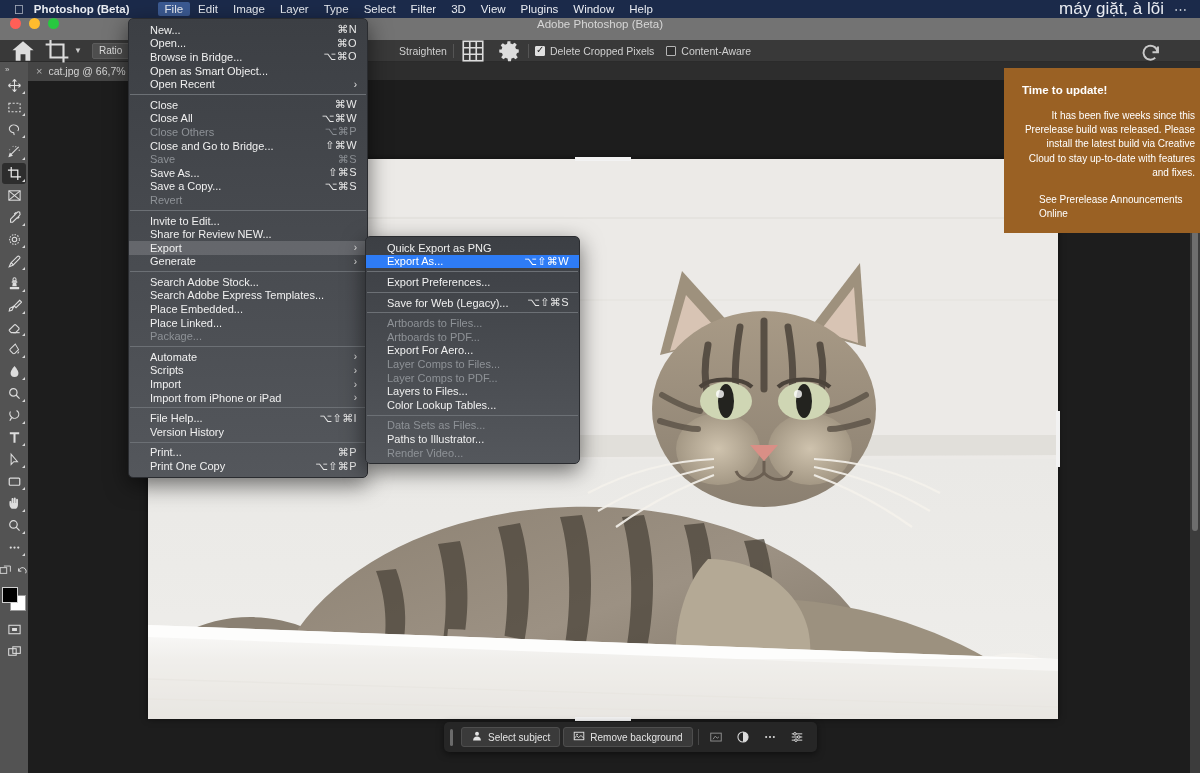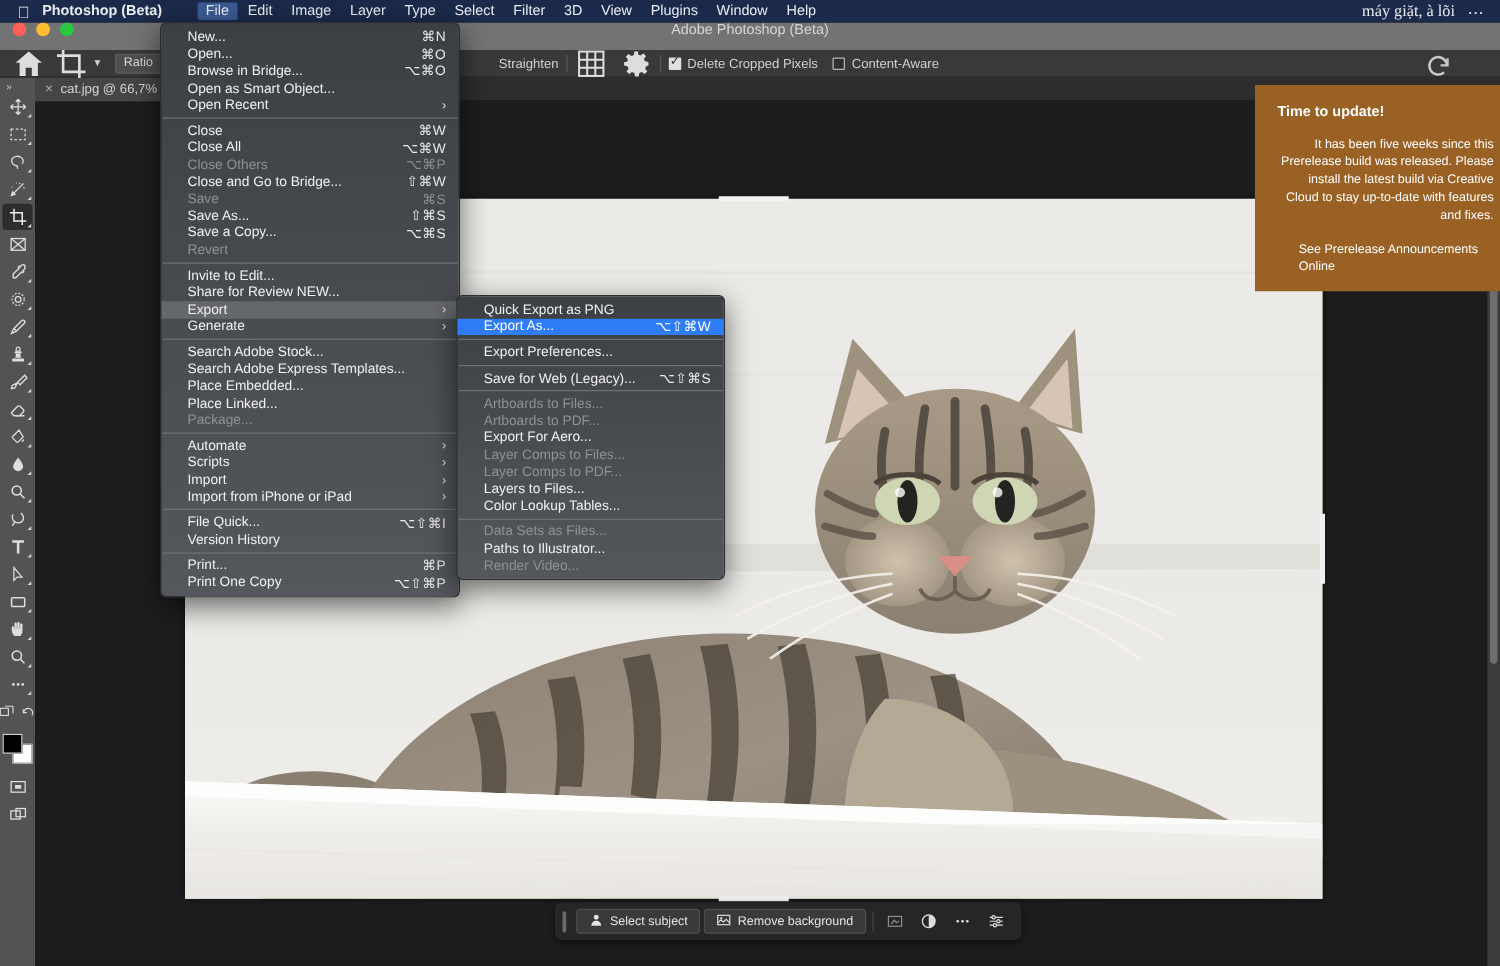--- a/index.html
+++ b/index.html
@@ -18,21 +18,21 @@
     display: flex; align-items: center;
     font-size: 11.5px; color: #e9ecf2;
     padding: 0 8px;
     z-index: 90;
   }
   .macbar .apple { font-size: 13px; margin: 0 10px 0 6px; line-height: 1; }
   .macbar .appname { font-weight: bold; margin-right: 28px; font-size: 11.5px; text-align: right; }
   .macbar .mitem { padding: 1px 7px; margin-right: 1px; border-radius: 2px; white-space: nowrap; }
   .macbar .mitem.active { background: #3b5a92; }
   .macbar .spacer { flex: 1; }
-  .macbar .right { margin-right: 10px; font-size: 13px; font-family: Liberation Serif, serif; }
+  .macbar .right { margin-right: 10px; font-size: 17px; }
   .macbar .dots { letter-spacing: 1px; font-size: 13px; margin-right: 4px;}
 
   
   .titlebar {
     position: absolute; top: 18px; left: 0; width: 1200px; height: 22px;
     background: #737373;
     display: flex; align-items: flex-start;
     z-index: 10;
   }
   .traffic { display: flex; gap: 8px; padding-left: 10px; }
@@ -752,21 +752,21 @@
       <div class="mrow">
         <span class="lbl">Import</span>
         <span class="arrow">›</span>
       </div>
       <div class="mrow">
         <span class="lbl">Import from iPhone or iPad</span>
         <span class="arrow">›</span>
       </div>
       <div class="msep"></div>
       <div class="mrow">
-        <span class="lbl">File Quick...</span>
+        <span class="lbl">File Help...</span>
         <span class="key">⌥⇧⌘I</span>
       </div>
       <div class="mrow">
         <span class="lbl">Version History</span>
       </div>
       <div class="msep"></div>
       <div class="mrow">
         <span class="lbl">Print...</span>
         <span class="key">⌘P</span>
       </div>

